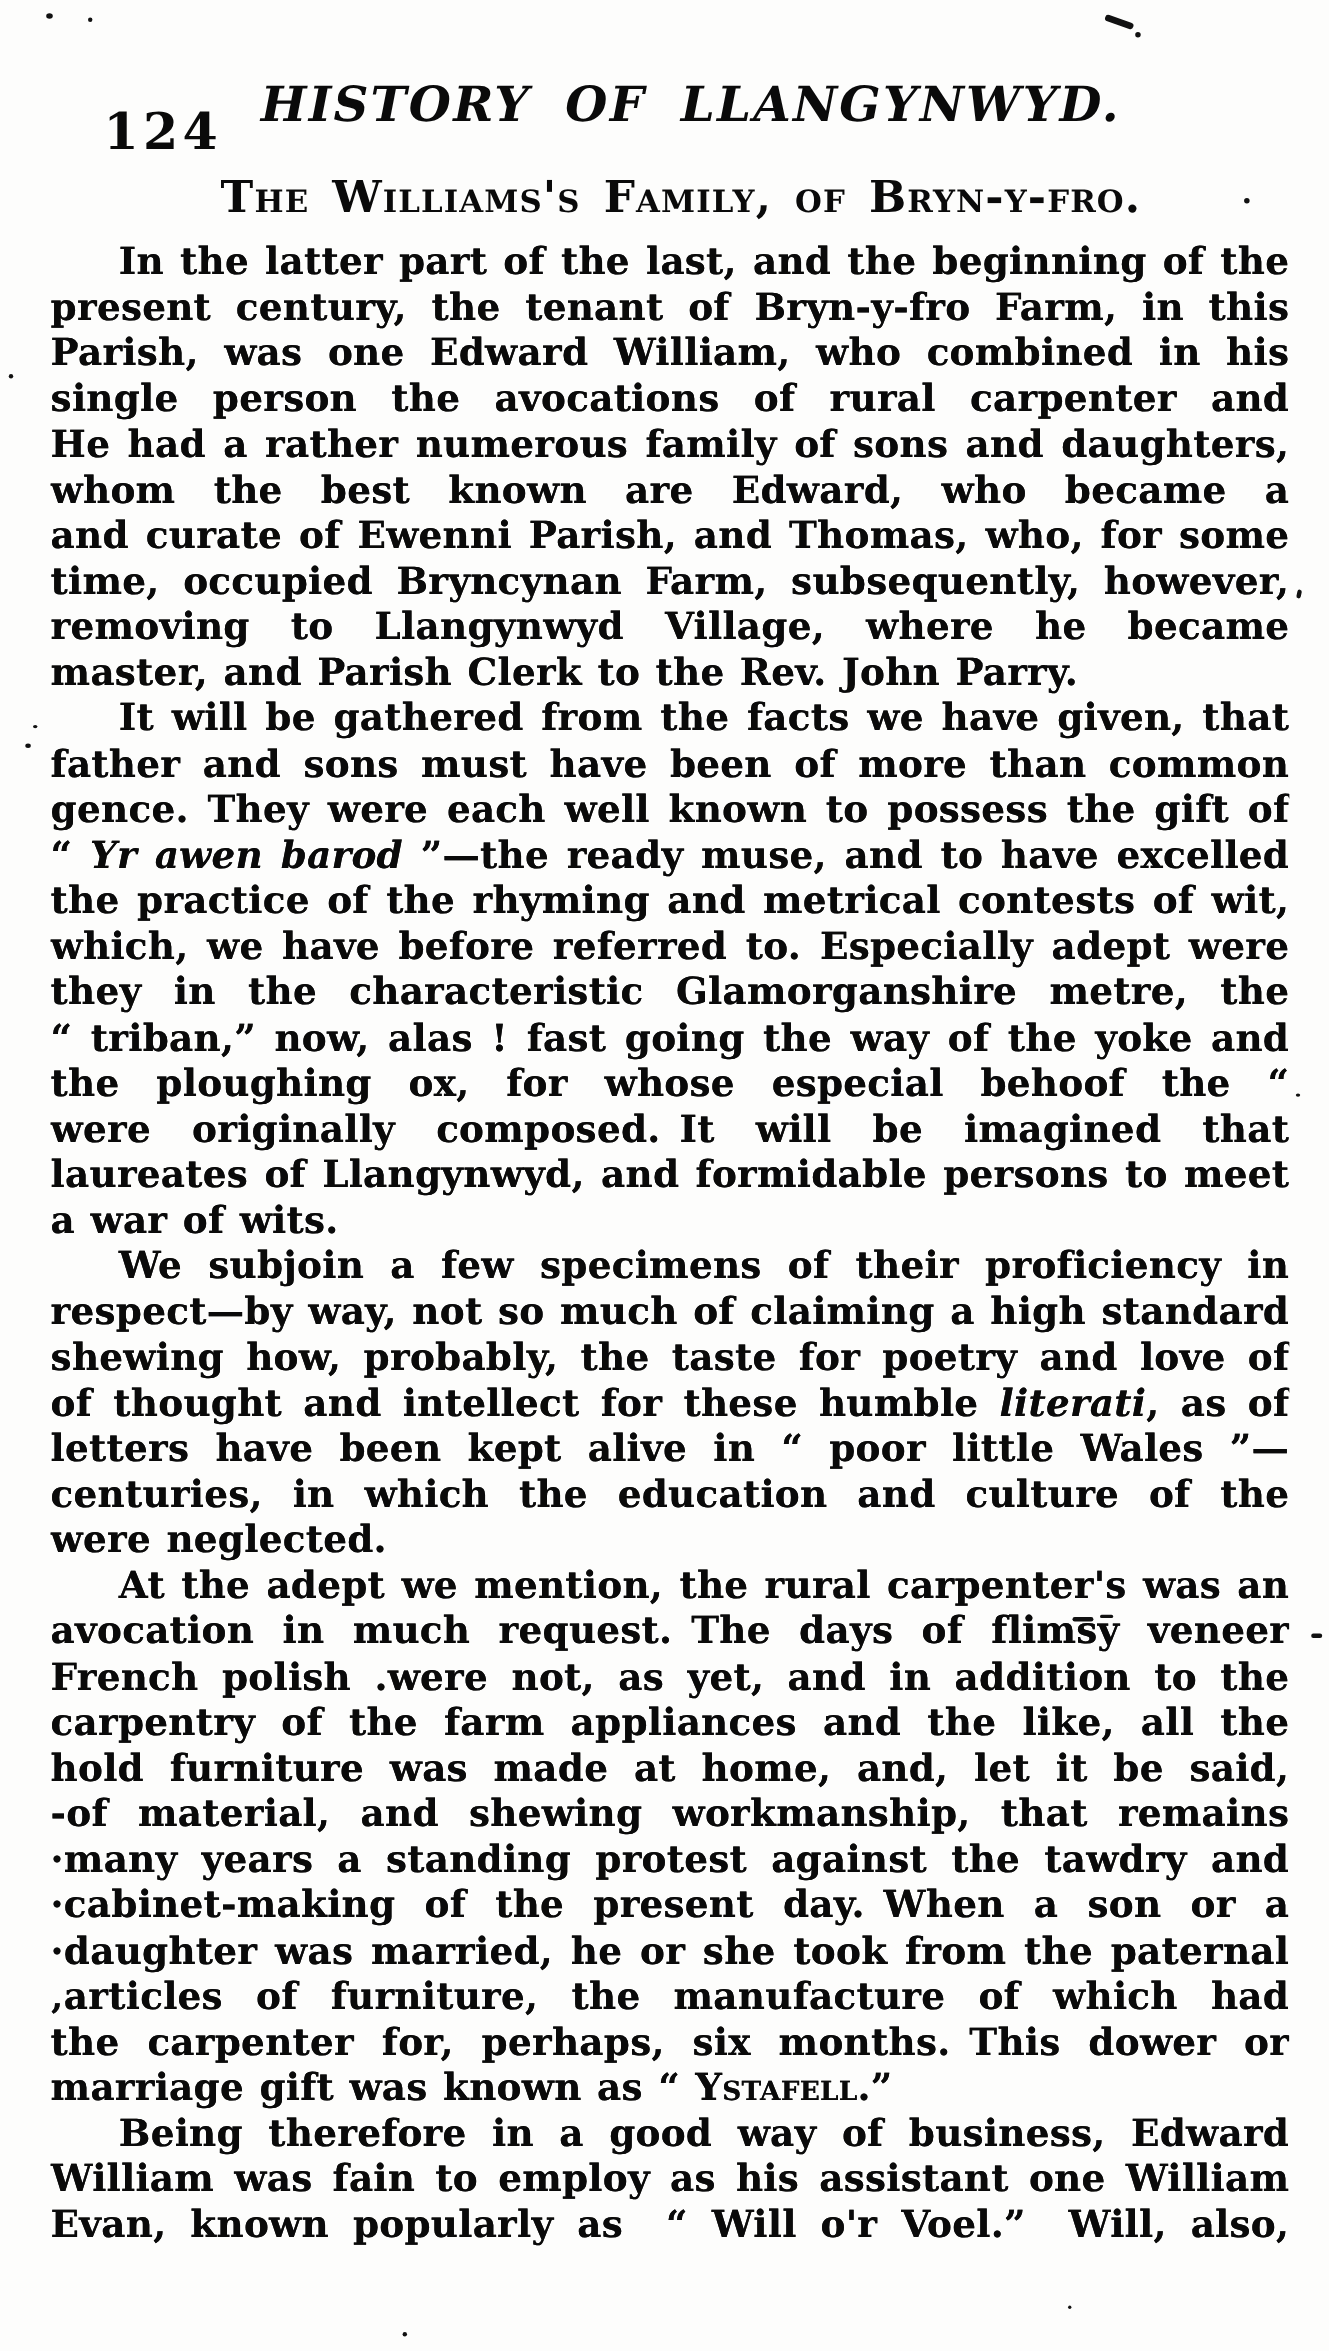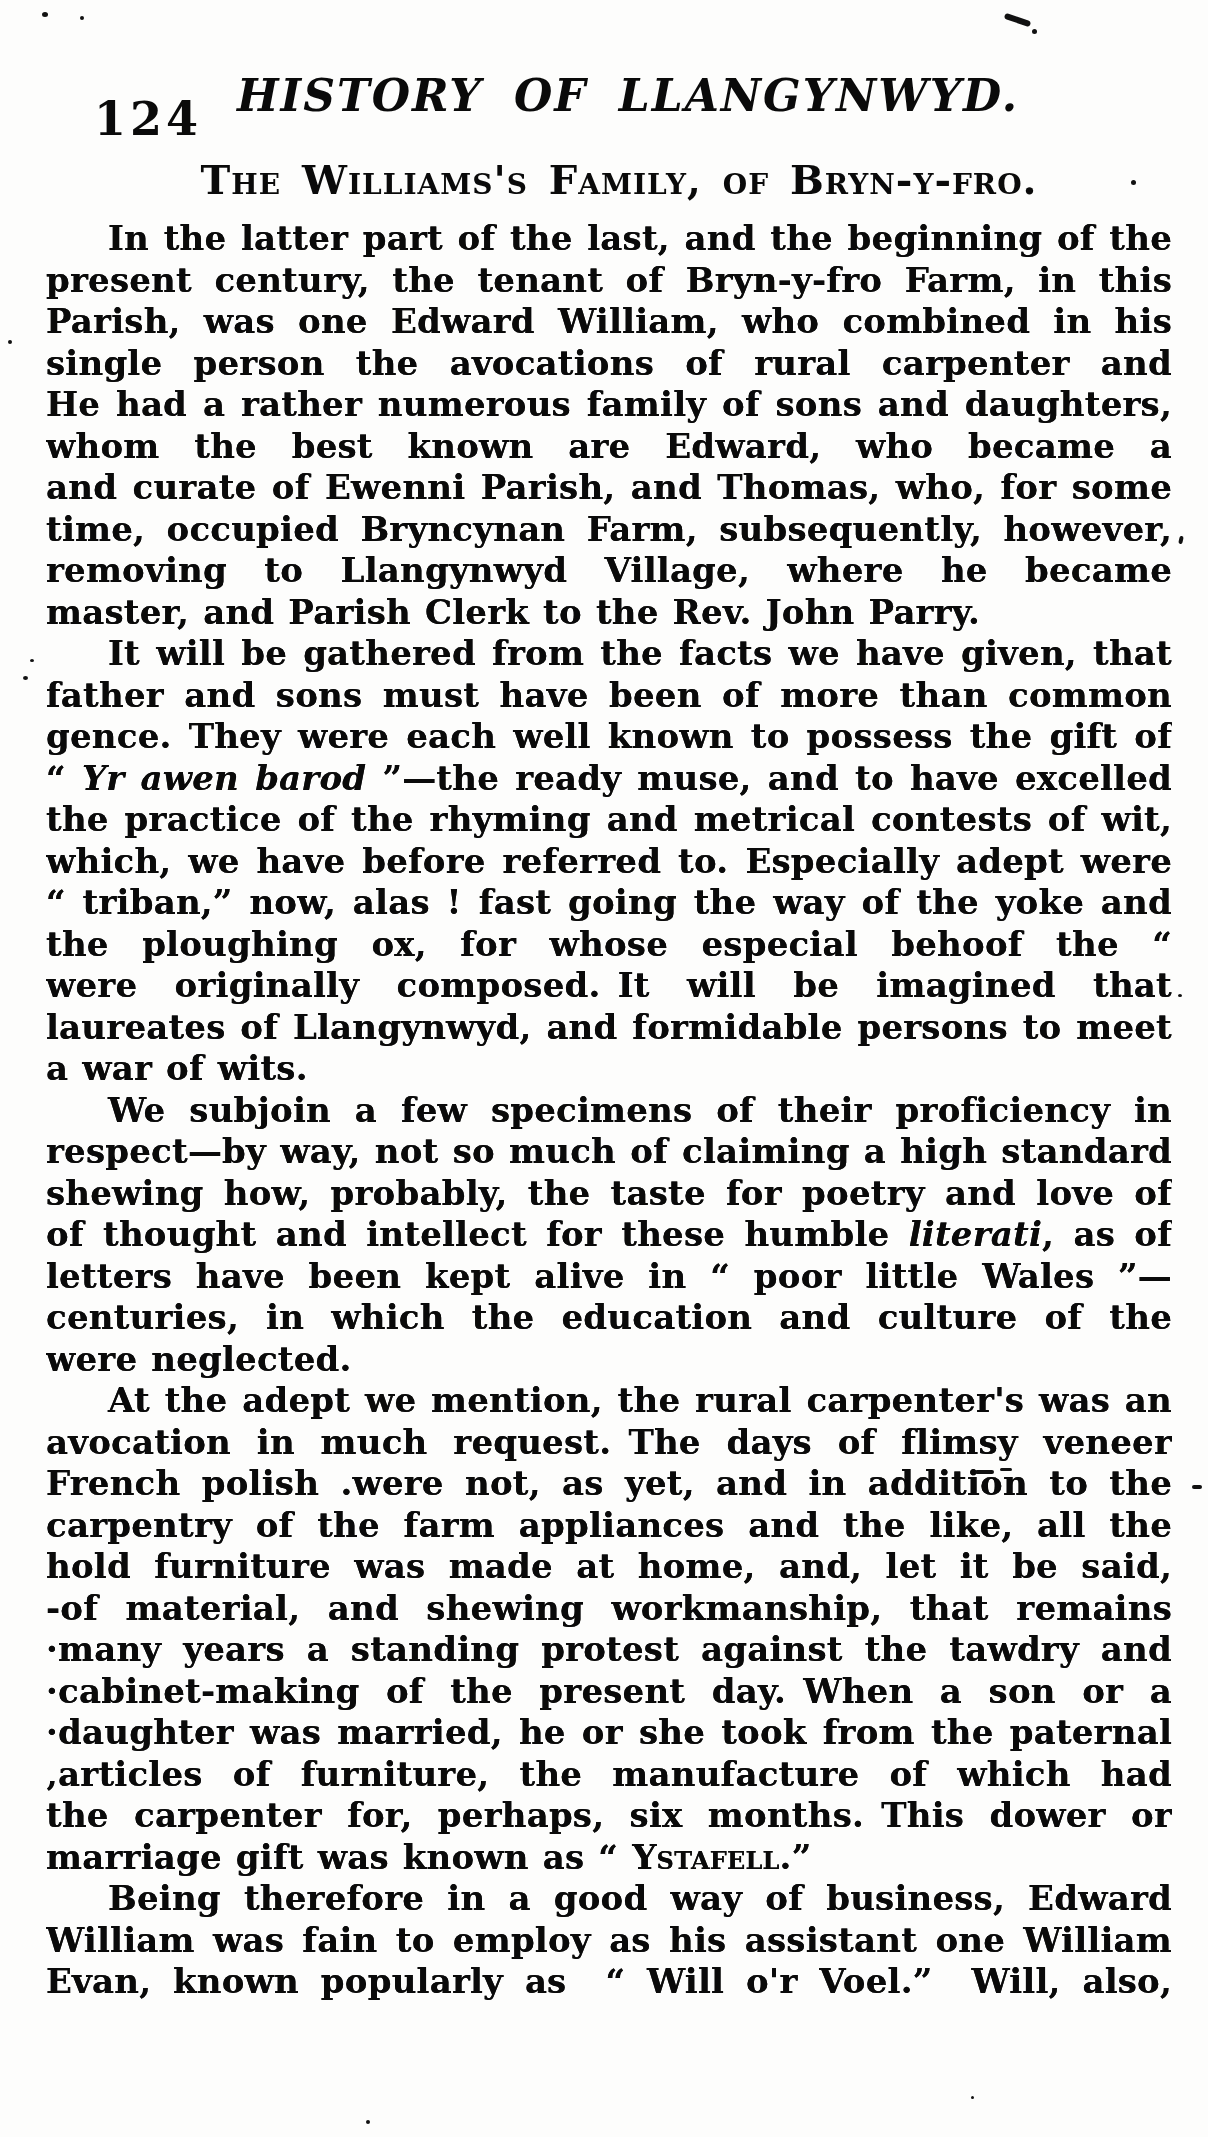--- a/index.html
+++ b/index.html
@@ -68,20 +68,21 @@
       <div class="line"><span>removing to Llangynwyd Village, where he became school-</span></div>
       <div class="line last"><span>master, and Parish Clerk to the Rev. John Parry.</span></div>
     </div>
     <div class="para">
       <div class="line first"><span>It will be gathered from the facts we have given, that</span></div>
       <div class="line"><span>father and sons must have been of more than common intelli-</span></div>
       <div class="line"><span>gence. They were each well known to possess the gift of</span></div>
       <div class="line"><span>“ </span><span class="i">Yr awen barod</span><span> ”—the ready muse, and to have excelled in</span></div>
       <div class="line"><span>the practice of the rhyming and metrical contests of wit,</span></div>
       <div class="line"><span>which, we have before referred to. Especially adept were</span></div>
+      <div class="line"><span>they in the characteristic Glamorganshire metre, the</span></div>
       <div class="line"><span>“ triban,” now, alas ! fast going the way of the yoke and</span></div>
       <div class="line"><span>the ploughing ox, for whose especial behoof the “ tribanau ”</span></div>
       <div class="line"><span>were originally composed. It will be imagined that </span></div>
       <div class="line"><span>laureates of Llangynwyd, and formidable persons to meet in</span></div>
       <div class="line last"><span>a war of wits.</span></div>
     </div>
     <div class="para">
       <div class="line first"><span>We subjoin a few specimens of their proficiency in this</span></div>
       <div class="line"><span>respect—by way, not so much of claiming a high standard</span></div>
       <div class="line"><span>shewing how, probably, the taste for poetry and love of</span></div>

